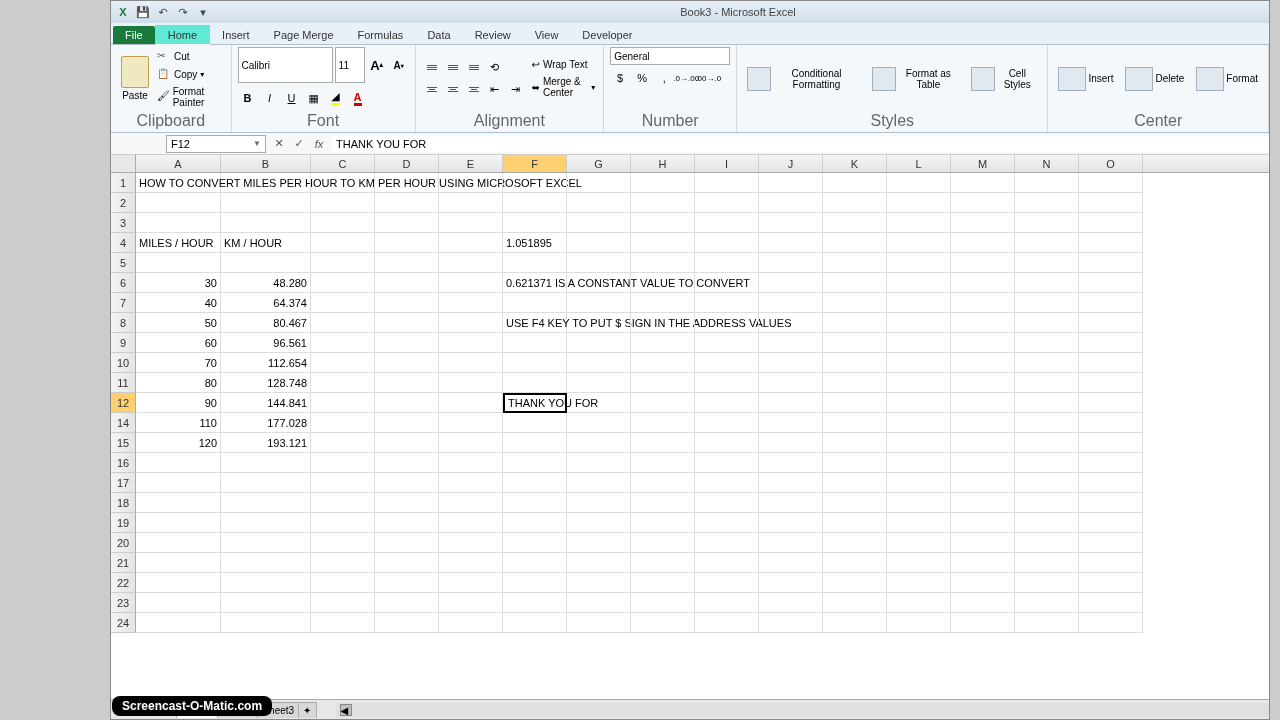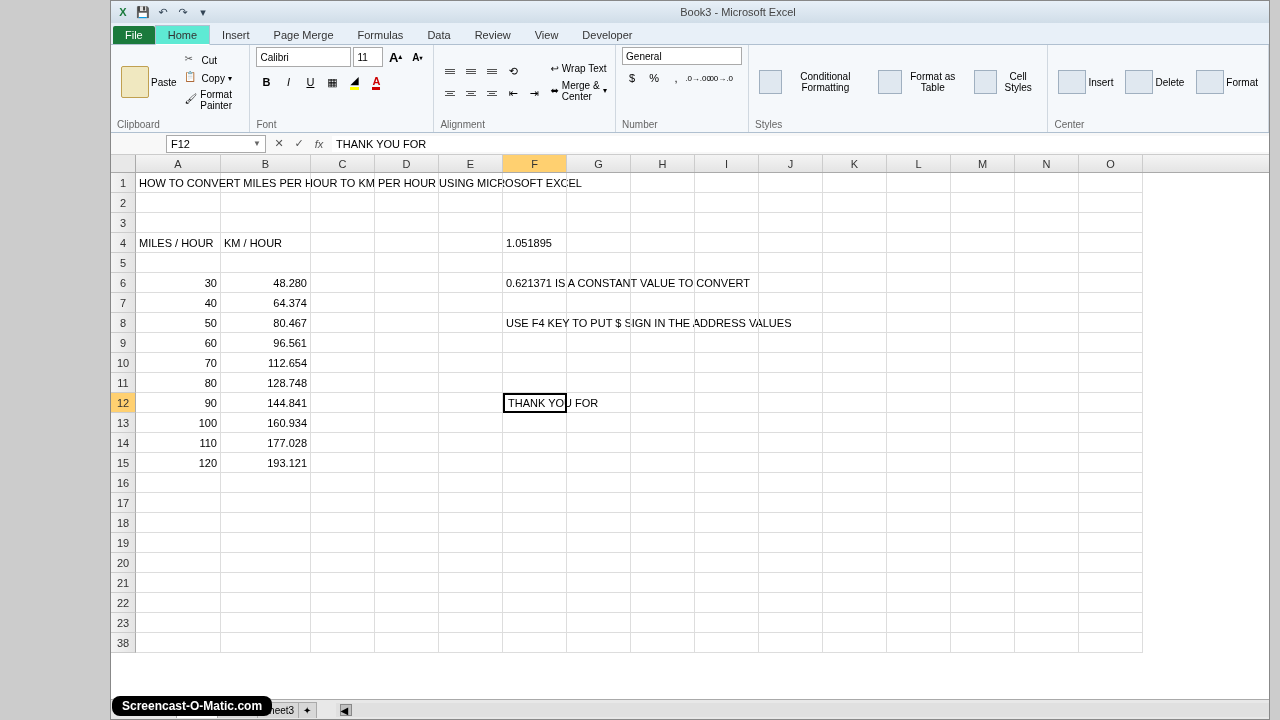--- a/index.html
+++ b/index.html
@@ -14,30 +14,30 @@
 
 
 .ribbon-tabs { height: 22px; background: #e8f0f8; display: flex; align-items: flex-end; font-size: 11px; border-bottom: 1px solid #b0c0d0; }
 .ribbon-tab { padding: 3px 12px; cursor: pointer; color: #333; }
 .ribbon-tab.file { background: #1a7a3c; color: #fff; border-radius: 2px 2px 0 0; margin-left: 2px; }
 .ribbon-tab.active { background: #5eead4; border: 1px solid #b0c0d0; border-bottom: 1px solid #fff; margin-bottom: -1px; }
 
 
 .ribbon { height: 88px; background: #f5f8fb; border-bottom: 1px solid #b0c0d0; display: flex; font-size: 10px; }
 .ribbon-group { border-right: 1px solid #d0d8e0; padding: 2px 6px 0 6px; display: flex; flex-direction: column; justify-content: space-between; }
-.ribbon-group-label { text-align: left; color: #666; font-size: 10px; padding: 2px 0; }
+.ribbon-group-label { text-align: center; color: #666; font-size: 16px; padding: 2px 0; }
 .ribbon-group-content { flex: 1; display: flex; align-items: center; gap: 4px; }
-.clipboard-group .paste-btn { display: flex; flex-direction: row; align-items: center; gap: 2px; padding: 4px; }
+.clipboard-group .paste-btn { display: flex; flex-direction: column; align-items: center; gap: 2px; padding: 4px; }
 .clipboard-group .paste-icon { width: 28px; height: 32px; background: #f0e8c0; border: 1px solid #c0a050; border-radius: 2px; }
 .clipboard-small { display: flex; flex-direction: column; gap: 2px; font-size: 10px; }
 .clipboard-small div { display: flex; align-items: center; gap: 3px; padding: 1px 0; }
 .small-icon { width: 14px; height: 14px; display: inline-block; }
 .scissors { color: #555; }
 .font-group .row { display: flex; gap: 2px; align-items: center; margin-bottom: 2px; }
-.font-select { font-size: 10px; height: 20px; border: 1px solid #aaa; background: #fff; }
+.font-select { font-size: 10px; height: 36px; border: 1px solid #aaa; background: #fff; }
 .font-name { width: 95px; padding: 1px 3px; }
 .font-size { width: 30px; padding: 1px 3px; }
 .btn-sm { width: 20px; height: 20px; border: 1px solid transparent; background: transparent; display: inline-flex; align-items: center; justify-content: center; font-size: 11px; cursor: pointer; }
 .align-btn { width: 20px; height: 20px; border: 1px solid transparent; display: flex; flex-direction: column; justify-content: center; align-items: center; gap: 1px; }
 .align-btn span { width: 10px; height: 1px; background: #555; }
 .wrap-merge { display: flex; flex-direction: column; gap: 2px; font-size: 10px; }
 .wrap-merge div { display: flex; align-items: center; gap: 3px; padding: 2px; }
 .number-group .row { display: flex; gap: 2px; align-items: center; }
 .num-select { width: 120px; height: 18px; font-size: 10px; border: 1px solid #aaa; padding: 1px 3px; background: #fff; }
 .big-btn { display: flex; flex-direction: row; align-items: center; gap: 2px; padding: 2px 4px; font-size: 10px; text-align: center; line-height: 1.1; }
@@ -522,38 +522,20 @@
           <div class="cell cH"></div>
           <div class="cell cI"></div>
           <div class="cell cJ"></div>
           <div class="cell cK"></div>
           <div class="cell cL"></div>
           <div class="cell cM"></div>
           <div class="cell cN"></div>
           <div class="cell cO"></div>
         </div>
         <div class="row-c">
-          <div class="row-h">13</div>
-          <div class="cell cA r">100</div>
-          <div class="cell cB r">160.934</div>
-          <div class="cell cC"></div>
-          <div class="cell cD"></div>
-          <div class="cell cE"></div>
-          <div class="cell cF"></div>
-          <div class="cell cG"></div>
-          <div class="cell cH"></div>
-          <div class="cell cI"></div>
-          <div class="cell cJ"></div>
-          <div class="cell cK"></div>
-          <div class="cell cL"></div>
-          <div class="cell cM"></div>
-          <div class="cell cN"></div>
-          <div class="cell cO"></div>
-        </div>
-        <div class="row-c">
           <div class="row-h">14</div>
           <div class="cell cA r">110</div>
           <div class="cell cB r">177.028</div>
           <div class="cell cC"></div>
           <div class="cell cD"></div>
           <div class="cell cE"></div>
           <div class="cell cF"></div>
           <div class="cell cG"></div>
           <div class="cell cH"></div>
           <div class="cell cI"></div>
@@ -720,21 +702,21 @@
           <div class="cell cH"></div>
           <div class="cell cI"></div>
           <div class="cell cJ"></div>
           <div class="cell cK"></div>
           <div class="cell cL"></div>
           <div class="cell cM"></div>
           <div class="cell cN"></div>
           <div class="cell cO"></div>
         </div>
         <div class="row-c">
-          <div class="row-h">38</div>
+          <div class="row-h">24</div>
           <div class="cell cA"></div>
           <div class="cell cB"></div>
           <div class="cell cC"></div>
           <div class="cell cD"></div>
           <div class="cell cE"></div>
           <div class="cell cF"></div>
           <div class="cell cG"></div>
           <div class="cell cH"></div>
           <div class="cell cI"></div>
           <div class="cell cJ"></div>

